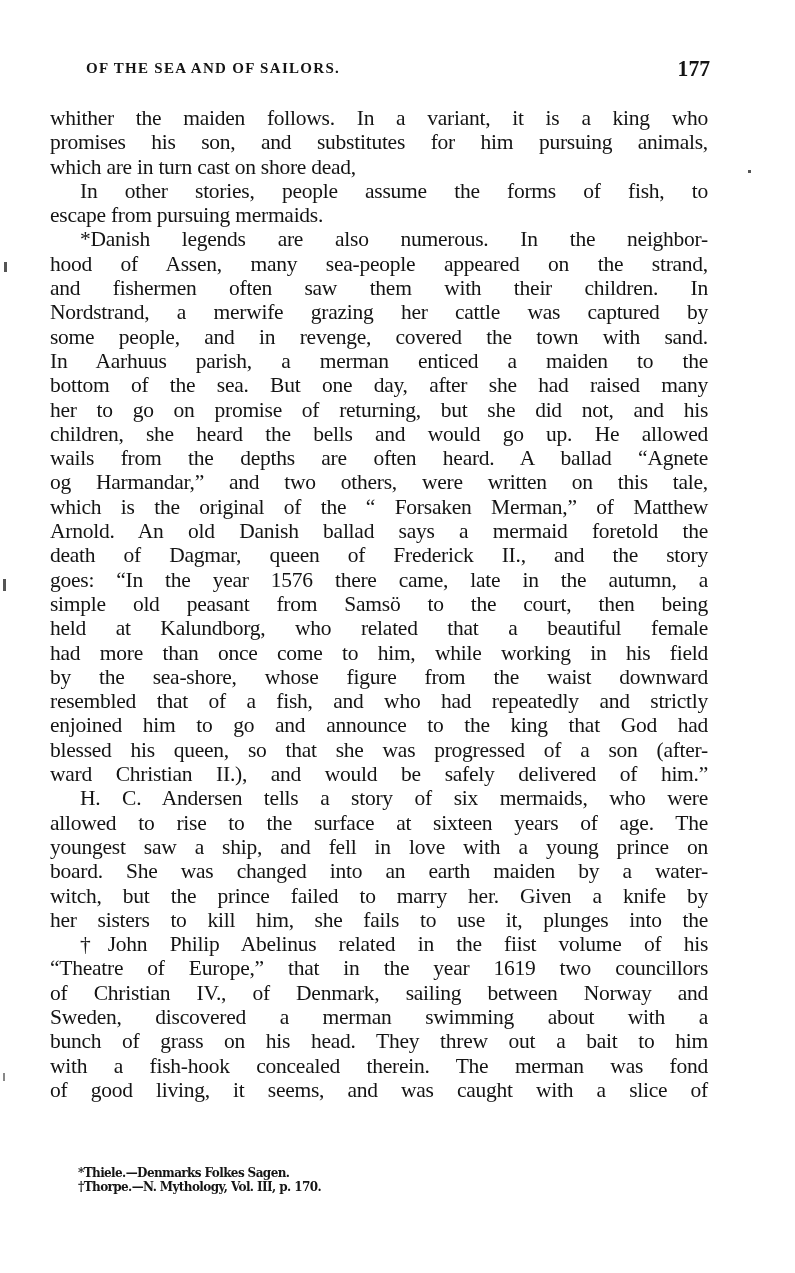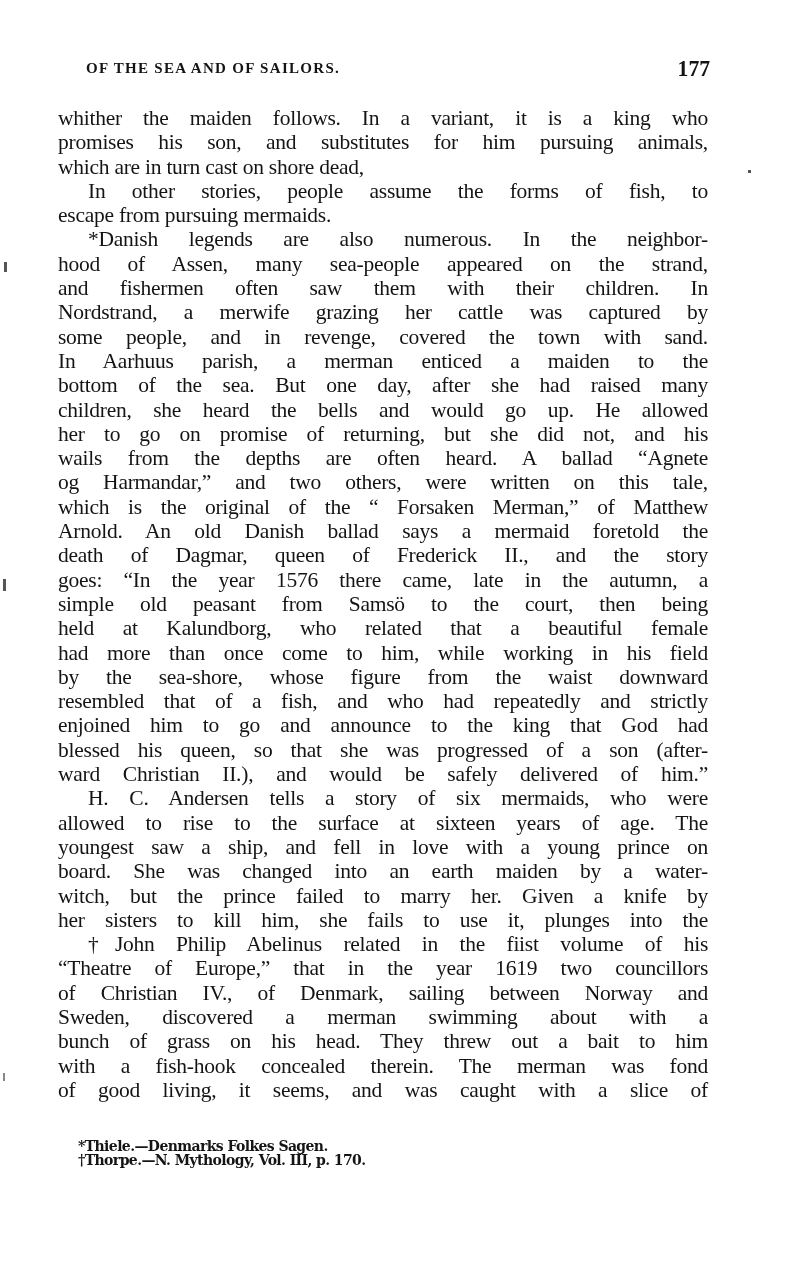--- a/index.html
+++ b/index.html
@@ -57,36 +57,35 @@
     }
     .line {
       display: block;
       height: 24.3px;
       line-height: 24.3px;
       font-size: 21.5px;
       white-space: nowrap;
       text-align: justify;
       text-align-last: justify;
       letter-spacing: -0.25px;
-      margin-left: 8px;
     }
     .line.last {
       text-align-last: left;
     }
     .line.indent {
       padding-left: 30px;
     }
     .footnotes {
       position: absolute;
-      top: 1139px;
+      top: 1166px;
       left: 78px;
       width: 400px;
       font-family: "DejaVu Serif", serif;
       font-weight: bold;
-      font-size: 14px;
+      font-size: 12px;
       line-height: 14px;
       letter-spacing: -0.6px;
     }
     .fn-line { display: block; white-space: nowrap; }
     .margin-mark {
       position: absolute;
       background: #555;
     }
   </style>
 </head>
@@ -105,22 +104,22 @@
       <span class="line last">which are in turn cast on shore dead,</span>
       <span class="line indent">In other stories, people assume the forms of fish, to</span>
       <span class="line last">escape from pursuing mermaids.</span>
       <span class="line indent">*Danish legends are also numerous.  In the neighbor-</span>
       <span class="line">hood of Assen, many sea-people appeared on the strand,</span>
       <span class="line">and fishermen often saw them with their children.  In</span>
       <span class="line">Nordstrand, a merwife grazing her cattle was captured by</span>
       <span class="line">some people, and in revenge, covered the town with sand.</span>
       <span class="line">In Aarhuus parish, a merman enticed a maiden to the</span>
       <span class="line">bottom of the sea.  But one day, after she had raised many</span>
+      <span class="line">her to go on promise of returning, but she did not, and his</span>
       <span class="line">children, she heard the bells and would go up.  He allowed</span>
-      <span class="line">her to go on promise of returning, but she did not, and his</span>
       <span class="line">wails from the depths are often heard.  A ballad “Agnete</span>
       <span class="line">og Harmandar,” and two others, were written on this tale,</span>
       <span class="line">which is the original of the “ Forsaken Merman,” of Matthew</span>
       <span class="line">Arnold.  An old Danish ballad says a mermaid foretold the</span>
       <span class="line">death of Dagmar, queen of Frederick II., and the story</span>
       <span class="line">goes: “In the year 1576 there came, late in the autumn, a</span>
       <span class="line">simple old peasant from Samsö to the court, then being</span>
       <span class="line">held at Kalundborg, who related that a beautiful female</span>
       <span class="line">had more than once come to him, while working in his field</span>
       <span class="line">by the sea-shore, whose figure from the waist downward</span>

